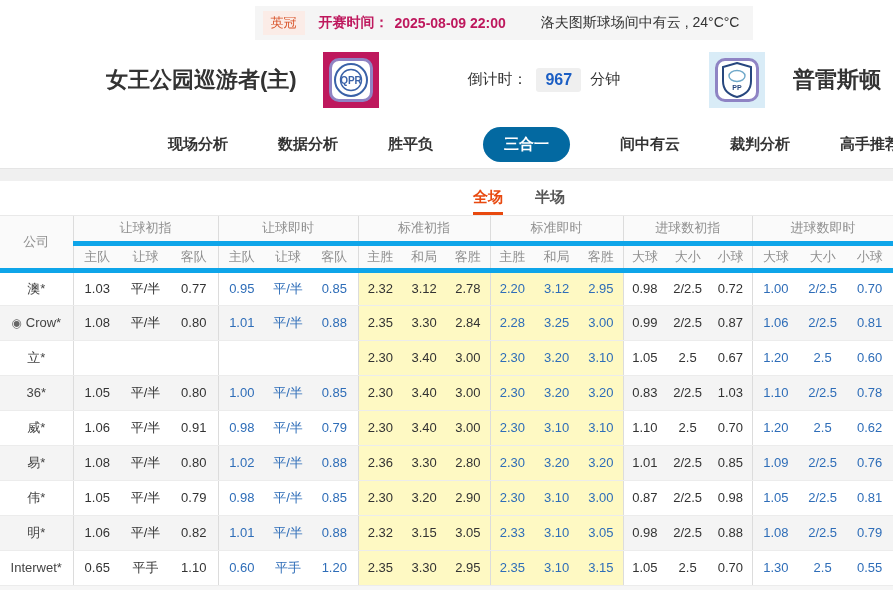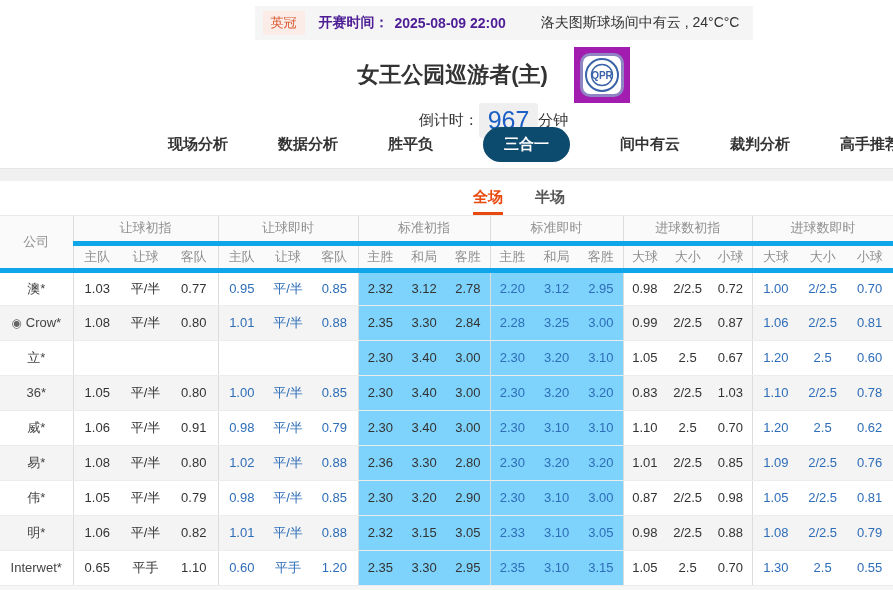--- a/index.html
+++ b/index.html
@@ -3,58 +3,58 @@
 <meta charset="utf-8">
 <style>
   * { box-sizing: border-box; margin: 0; padding: 0; }
   html,body { width: 893px; height: 590px; overflow: hidden; background: #fff;
     font-family: "Liberation Sans", "DejaVu Sans", sans-serif; color: #333; }
 
   
   .match-bar { height: 45px; display: flex; justify-content: center; align-items: center; padding-left: 115px; }
   .match-bar-inner { display: flex; align-items: center; background: #f5f5f5; padding: 5px 14px 5px 8px; font-size: 14px; justify-content: center; }
   .league-badge { background: #fbece7; color: #d9572e; padding: 3px 8px; margin-right: 14px; font-size: 13px; }
-  .kickoff-label, .kickoff-time { font-weight: bold; color: #4c1d95; }
+  .kickoff-label, .kickoff-time { font-weight: bold; color: #be185d; }
   .kickoff-time { margin-left: 6px; }
   .venue-text { margin-left: 35px; }
   .weather-text { }
 
   
-  .team-row { height: 75px; display: flex; align-items: center; padding: 2px 12px 8px 106px; flex-direction: column; }
+  .team-row { height: 75px; display: flex; align-items: center; padding: 2px 12px 8px 106px; }
   .home-group, .away-group { display: flex; align-items: center; }
   .home-group { gap: 26px; }
   .away-group { gap: 28px; }
   .team-name { font-size: 22px; font-weight: bold; color: #333; white-space: nowrap; }
-  .center-group { flex: 1; display: flex; justify-content: center; align-items: center; gap: 0; font-size: 15px; }
-  .countdown-value { color: #1b5ec4; font-weight: normal; font-size: 25px; background: #efefef; padding: 3px 9px; border-radius: 3px; text-align: center; }
+  .center-group { flex: 1; display: flex; justify-content: center; align-items: center; gap: 9px; font-size: 15px; }
+  .countdown-value { color: #1b5ec4; font-weight: bold; font-size: 16px; background: #efefef; padding: 3px 9px; border-radius: 3px; text-align: center; }
   .logo-box { width: 56px; height: 56px; display: flex; align-items: center; justify-content: center; }
-  .logo-box.home { background: #a21caf; }
+  .logo-box.home { background: #be185d; }
   .logo-box.away { background: #d9ecf7; }
   .logo-inner { width: 44px; height: 44px; background: #fff; border: 3px solid #8f84c4; border-radius: 10px; display: flex; align-items: center; justify-content: center; overflow: hidden; }
 
   
   .nav-bar { height: 49px; display: flex; align-items: center; justify-content: center; gap: 50px;
     border-bottom: 1px solid #e5e5e5; padding-left: 175px; font-size: 15px; font-weight: bold; }
   .nav-tab { cursor: pointer; color: #333; white-space: nowrap; }
-  .nav-tab.active { background: #0c4a6e; color: #fff; border-radius: 18px; padding: 8px 21px; }
+  .nav-tab.active { background: #0369a1; color: #fff; border-radius: 18px; padding: 8px 21px; }
 
   .gray-band { height: 12px; background: #f0f0f0; }
 
   
   .subtab-bar { height: 35px; display: flex; align-items: flex-end; justify-content: center; gap: 32px;
     border-bottom: 1px solid #e9e9e9; padding-left: 145px; font-size: 15px; font-weight: bold; background: #fff; }
   .subtab { color: #555; cursor: pointer; padding-bottom: 8px; }
   .subtab.active { color: #e8490f; border-bottom: 3px solid #e8490f; padding-bottom: 5px; }
 
   
   table { width: 893px; border-collapse: collapse; table-layout: fixed; font-size: 13px; }
   thead th { font-weight: normal; color: #8f8f8f; background: #fafafa; height: 27px; border-bottom: 5px solid #0ea5e9; text-align: center; }
   tbody td { height: 35px; text-align: center; border-bottom: 1px solid #ececec; color: #333; background: #fff; overflow: hidden; white-space: nowrap; }
   tbody tr:nth-child(even) td { background: #f4f4f4; }
-  tbody tr td.cyan { background: #7dd3fc; }
+  tbody tr td.cyan { background: #fef9c3; }
   td.blue { color: #2e6db8; }
   .group-start { border-left: 1px solid #dcdcdc; }
   .company-cell { color: #444; }
   .ball-icon { color: #666; margin-right: 4px; font-size: 12px; }
   .partial-next-row { height: 6px; background: #f6f6f6; border-bottom: 1px solid #ececec; }
 </style>
 </head>
 <body>
 
 <div class="match-bar">
@@ -77,20 +77,32 @@
           <circle cx="18" cy="18" r="10.5" fill="none" stroke="#3a62a8" stroke-width="1.4"></circle>
           <text x="18" y="22" font-size="10" font-weight="bold" fill="#3a62a8" text-anchor="middle">QPR</text>
         </svg>
       </div>
     </div>
   </div>
   <div class="center-group">
     <span>倒计时：</span>
     <span class="countdown-value">967</span>
     <span>分钟</span>
+  </div>
+  <div class="away-group">
+    <div class="logo-box away">
+      <div class="logo-inner">
+        <svg width="32" height="36" viewBox="0 0 32 36">
+          <path d="M16 1 L30 5 V19 C30 28 24 33 16 35 C8 33 2 28 2 19 V5 Z" fill="#fff" stroke="#27477e" stroke-width="2"></path>
+          <ellipse cx="16" cy="14" rx="8" ry="5.5" fill="none" stroke="#6fa8c9" stroke-width="1.4"></ellipse>
+          <text x="16" y="28" font-size="7" font-weight="bold" fill="#27477e" text-anchor="middle">PP</text>
+        </svg>
+      </div>
+    </div>
+    <span class="team-name">普雷斯顿</span>
   </div>
 </div>
 
 <div class="nav-bar">
     <div class="nav-tab">现场分析</div>
     <div class="nav-tab">数据分析</div>
     <div class="nav-tab">胜平负</div>
     <div class="nav-tab active">三合一</div>
     <div class="nav-tab">间中有云</div>
     <div class="nav-tab">裁判分析</div>

